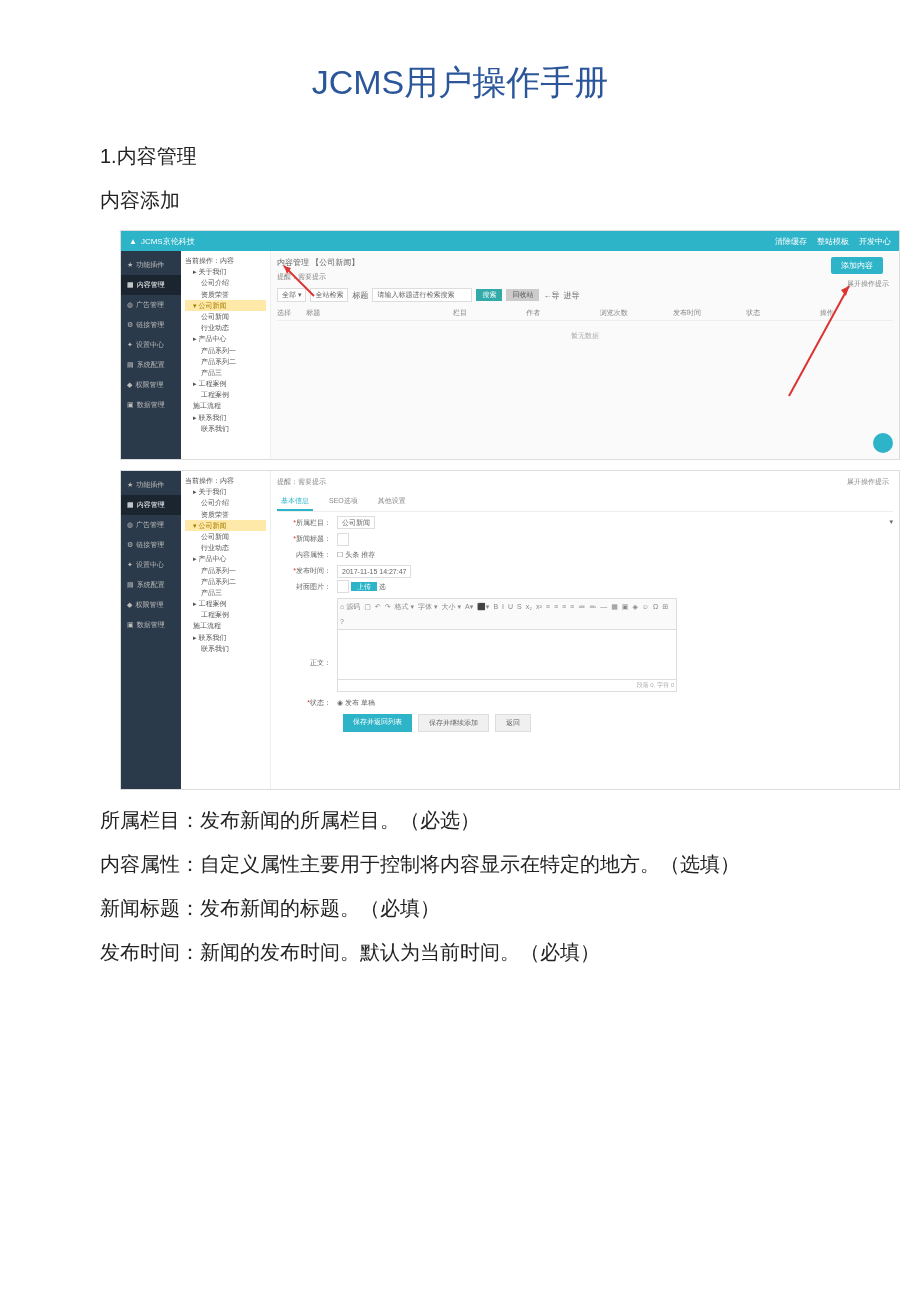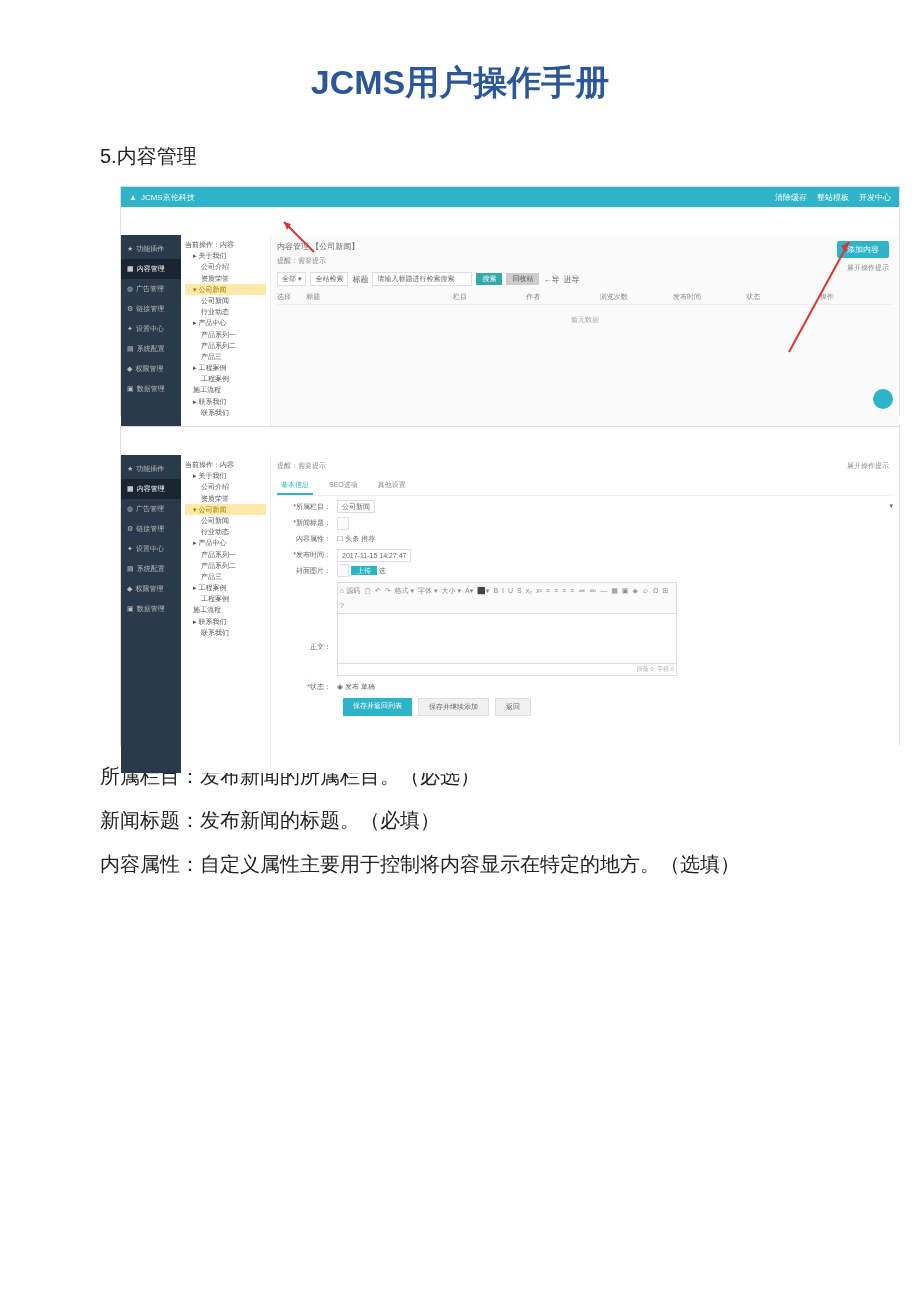--- a/index.html
+++ b/index.html
@@ -1,46 +1,46 @@
 <!DOCTYPE html>
 <html><head>
 <meta charset="utf-8">
 <style>
   * { box-sizing: border-box; margin: 0; padding: 0; }
   body { font-family: "SimSun", "Microsoft YaHei", sans-serif; background: #fff; width: 920px; margin: 0 auto; color: #222; }
   .page { padding: 60px 60px 40px 60px; }
-  h1.title { font-family: "SimHei", sans-serif; font-weight: bold; font-size: 34px; color: #2b579a; text-align: center; margin-bottom: 30px; }
+  h1.title { font-family: "SimHei", sans-serif; font-weight: normal; font-size: 34px; color: #2b579a; text-align: center; margin-bottom: 30px; }
   .para { font-size: 20px; line-height: 2.0; text-indent: 2em; margin-bottom: 4px; }
   .screenshot { margin: 10px 0 10px 60px; border: 1px solid #ddd; width: 780px; background: #fff; position: relative; font-size: 8px; color: #666; font-family: "Microsoft YaHei", sans-serif; }
 
   
   .ss1 { height: 230px; }
   .topbar { height: 20px; background: #2db4c8; display: flex; align-items: center; padding: 0 8px; color: #fff; font-size: 8px; justify-content: space-between; }
   .topbar-left { display: flex; align-items: center; gap: 4px; }
   .topbar-right { display: flex; gap: 10px; align-items: center; }
-  .ss-body { display: flex; height: calc(100% - 20px); margin-top: 28px; }
+  .ss-body { display: flex; height: calc(100% - 20px); }
   .leftnav { width: 60px; background: #2b3a4a; color: #bbb; font-size: 7px; padding-top: 4px; }
   .leftnav .nav-item { padding: 5px 6px; display: flex; align-items: center; gap: 3px; }
   .leftnav .nav-item.active { background: #1a2530; color: #fff; }
   .tree { width: 90px; background: #fff; border-right: 1px solid #eee; padding: 4px; font-size: 7px; color: #555; line-height: 1.6; overflow: hidden; }
   .tree-item { white-space: nowrap; }
   .tree-item.sel { background: #ffe9a8; color: #a67c00; }
   .tree .indent1 { padding-left: 8px; }
   .tree .indent2 { padding-left: 16px; }
   .content { flex: 1; background: #fafafa; padding: 6px; position: relative; }
   .content .crumb { font-size: 8px; color: #666; margin-bottom: 4px; }
   .content .hint { font-size: 7px; color: #888; margin-bottom: 6px; }
   .filterbar { display: flex; gap: 4px; align-items: center; margin-bottom: 4px; }
   .filterbar .sel, .filterbar .inp { border: 1px solid #ddd; background: #fff; padding: 1px 4px; font-size: 7px; }
   .filterbar .btn { background: #3aa; color: #fff; padding: 1px 6px; font-size: 7px; }
   .filterbar .btn.gray { background: #ccc; color: #555; }
   .tablehead { display: flex; font-size: 7px; color: #888; border-bottom: 1px solid #eee; padding: 2px 0; }
   .tablehead span { flex: 1; }
   .nodata { text-align: center; font-size: 7px; color: #aaa; padding: 10px 0; }
-  .btn-add { position: absolute; top: 6px; right: 10px; background: #2db4c8; color: #fff; padding: 3px 10px; font-size: 8px; border-radius: 2px; }
+  .btn-add { position: absolute; top: 6px; right: 16px; background: #2db4c8; color: #fff; padding: 3px 10px; font-size: 8px; border-radius: 2px; }
   .btn-hint { position: absolute; top: 28px; right: 10px; color: #888; font-size: 7px; }
   .arrow-red { position: absolute; pointer-events: none; }
   .arrow1 { top: 30px; left: 158px; width: 40px; height: 40px; }
   .arrow2 { top: 50px; right: 40px; width: 80px; height: 120px; }
   .chat-bubble { position: absolute; bottom: 6px; right: 6px; width: 20px; height: 20px; background: #2db4c8; border-radius: 50%; }
 
   
   .ss2 { height: 320px; }
   .ss2 .content { background: #fff; }
   .tabs { display: flex; gap: 12px; font-size: 7px; border-bottom: 1px solid #eee; margin-bottom: 6px; }
@@ -63,21 +63,22 @@
   .form-actions .btn-default { background: #f0f0f0; color: #666; padding: 3px 10px; font-size: 7px; border: 1px solid #ddd; }
   .right-hint { position: absolute; top: 6px; right: 10px; color: #888; font-size: 7px; }
   .watermark { position: absolute; left: 50%; transform: translateX(-50%); font-size: 40px; color: rgba(180,180,180,0.25); letter-spacing: 6px; font-family: serif; pointer-events: none; }
   .wm1 { top: 680px; }
 </style>
 </head>
 <body>
 
 <div class="page">
   <h1 class="title">JCMS用户操作手册</h1>
-  <p class="para">5.内容管理</p>
+  <p class="para">1.内容管理</p>
+  <p class="para">内容添加</p>
 
   <div class="screenshot ss1">
     <div class="topbar">
       <div class="topbar-left">
         <span>▲</span>
         <span>JCMS京伦科技</span>
       </div>
       <div class="topbar-right">
         <span>清除缓存</span>
         <span>整站模板</span>
@@ -305,15 +306,16 @@
         <div class="form-actions">
           <span class="btn-primary">保存并返回列表</span>
           <span class="btn-default">保存并继续添加</span>
           <span class="btn-default">返回</span>
         </div>
       </div>
     </div>
   </div>
 
   <p class="para">所属栏目：发布新闻的所属栏目。（必选）</p>
+  <p class="para">内容属性：自定义属性主要用于控制将内容显示在特定的地方。（选填）</p>
   <p class="para">新闻标题：发布新闻的标题。（必填）</p>
-  <p class="para">内容属性：自定义属性主要用于控制将内容显示在特定的地方。（选填）</p>
+  <p class="para">发布时间：新闻的发布时间。默认为当前时间。（必填）</p>
 </div>
 
 </body></html>

